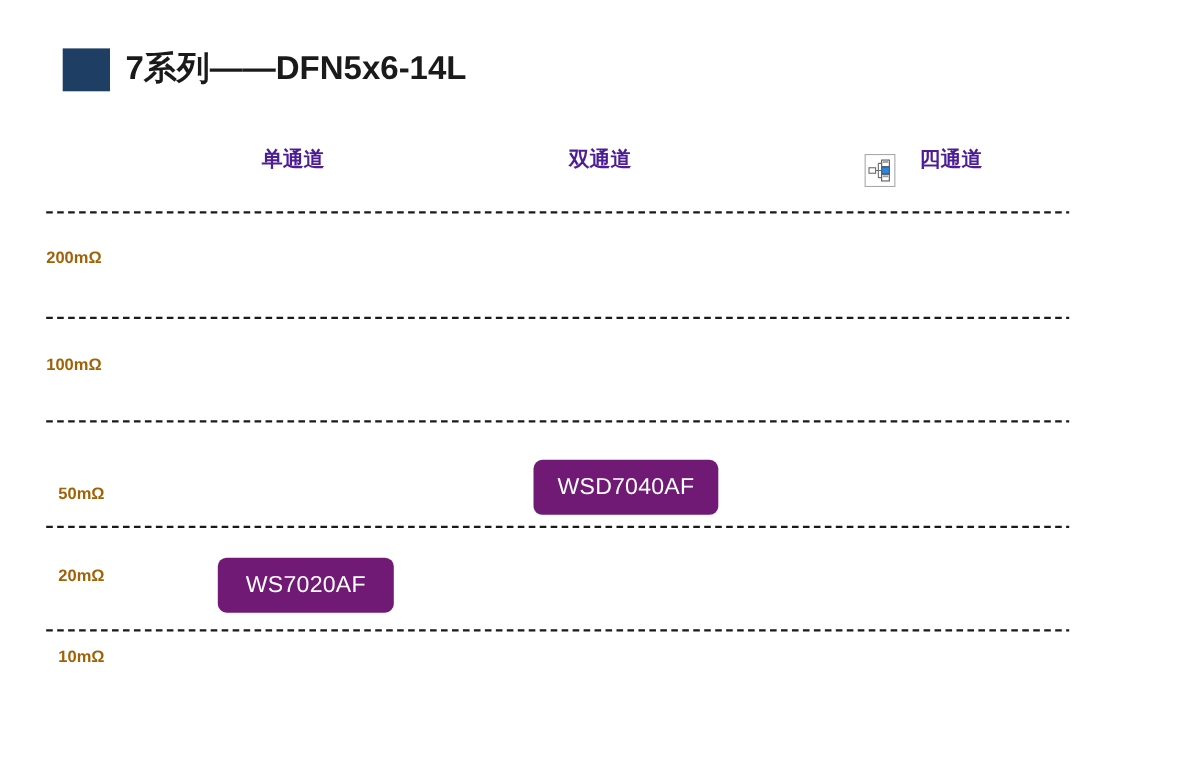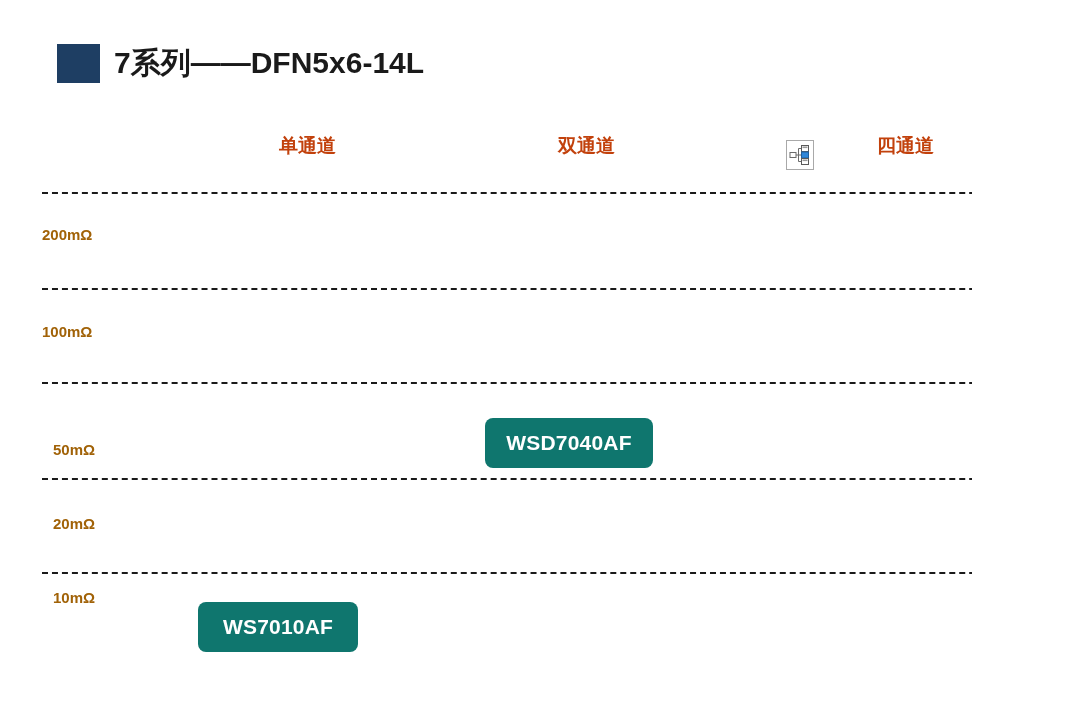--- a/index.html
+++ b/index.html
@@ -44,24 +44,23 @@
     white-space: nowrap;
     line-height: 1;
   }
 
   
   .col-header {
     position: absolute;
     top: 132px;
     font-size: 19px;
     font-weight: bold;
-    color: #c2410c;
+    color: #4c1d95;
     white-space: nowrap;
     line-height: 28px;
-    margin-left: 41px;
   }
   .col-header.single { left: 238px; }
   .col-header.dual   { left: 517px; }
   .col-header.quad   { left: 836px; }
 
   .missing-img-icon {
     position: absolute;
     left: 786px;
     top: 140px;
     width: 28px;
@@ -86,25 +85,25 @@
     font-weight: bold;
     color: #a16207;
     white-space: nowrap;
     line-height: 20px;
   }
 
   
   .chip {
     position: absolute;
     height: 50px;
-    background: #0f766e;
+    background: #701a75;
     border-radius: 8px;
     color: #ffffff;
     font-size: 21px;
-    font-weight: bold;
+    font-weight: normal;
     display: flex;
     align-items: center;
     justify-content: center;
     letter-spacing: 0.2px;
     box-sizing: border-box;
     white-space: nowrap;
   }
   .chip.c-single { left: 198px; width: 160px; }
   .chip.c-dual   { left: 485px; width: 168px; }
 </style>
@@ -152,16 +151,16 @@
   <div class="dash-line" style="top:572px"></div>
 
   <div class="row-label" style="left:42px; top:225px">200mΩ</div>
   <div class="row-label" style="left:42px; top:322px">100mΩ</div>
   <div class="row-label" style="left:53px; top:440px">50mΩ</div>
   <div class="row-label" style="left:53px; top:514px">20mΩ</div>
   <div class="row-label" style="left:53px; top:588px">10mΩ</div>
 
   <div class="chip c-dual" style="top:418px">WSD7040AF</div>
 
+  <div class="chip c-single" style="top:507px">WS7020AF</div>
 
-  <div class="chip c-single" style="top:602px">WS7010AF</div>
 
 </div>
 
 </body></html>

